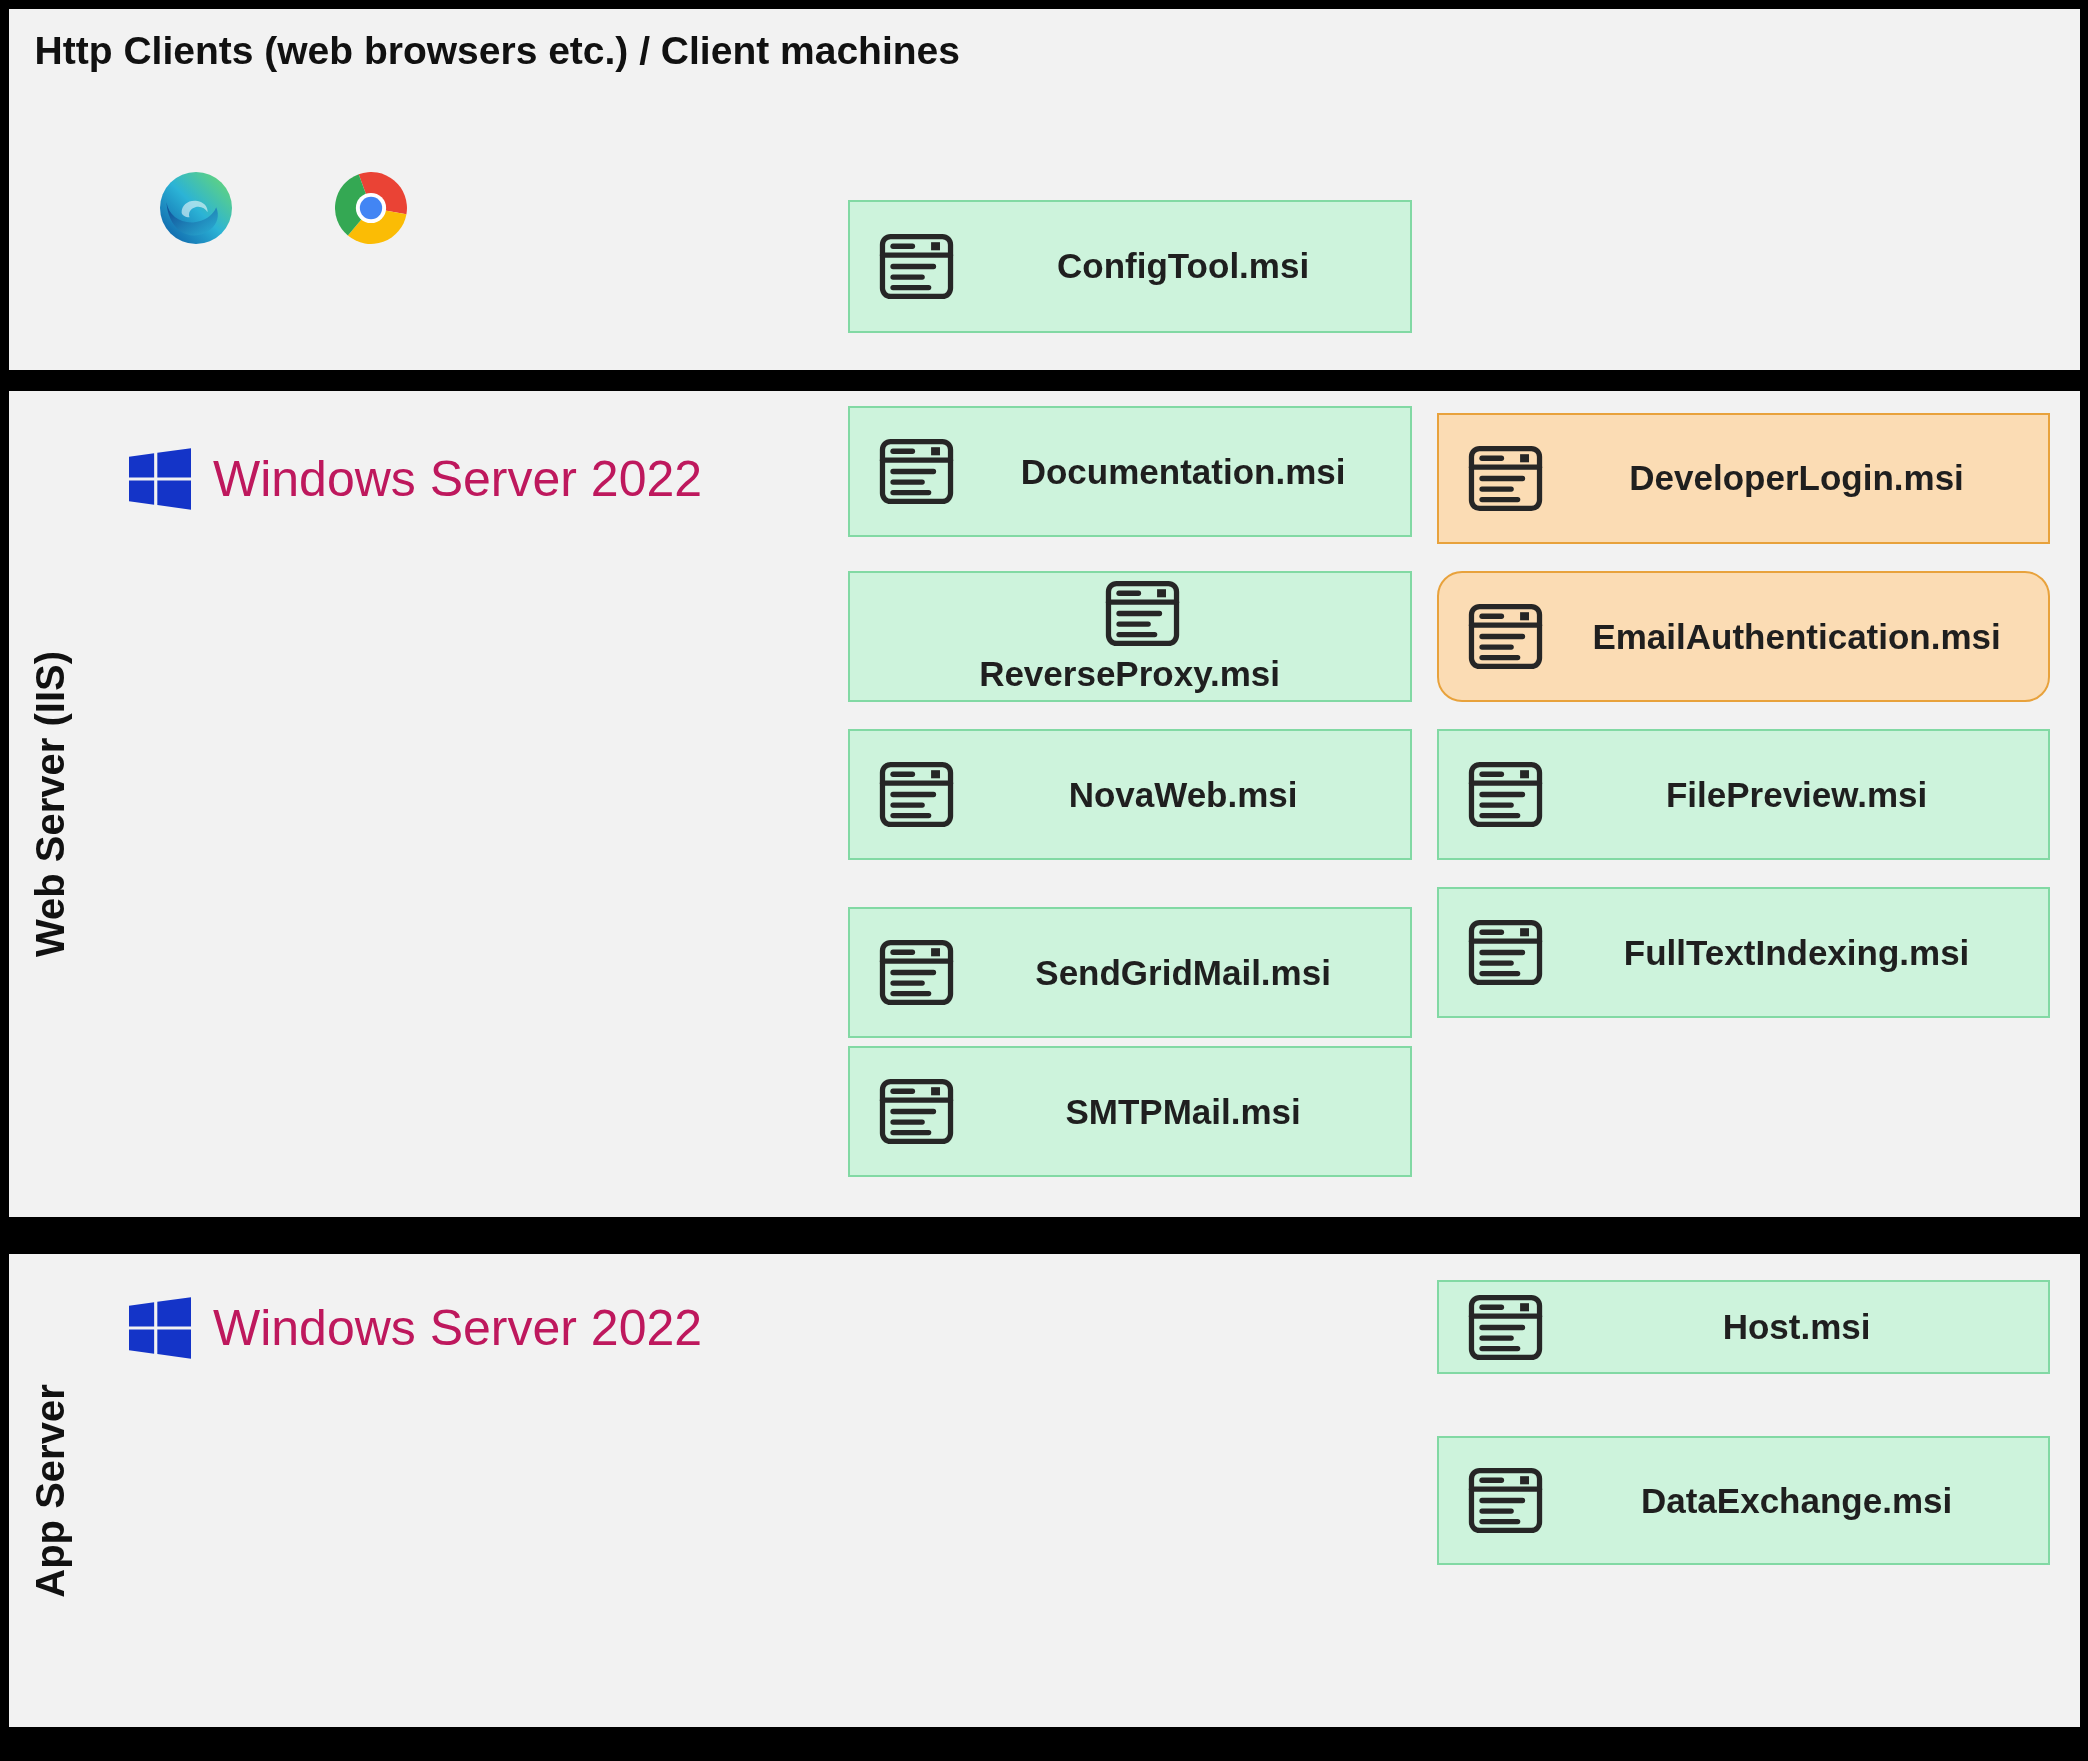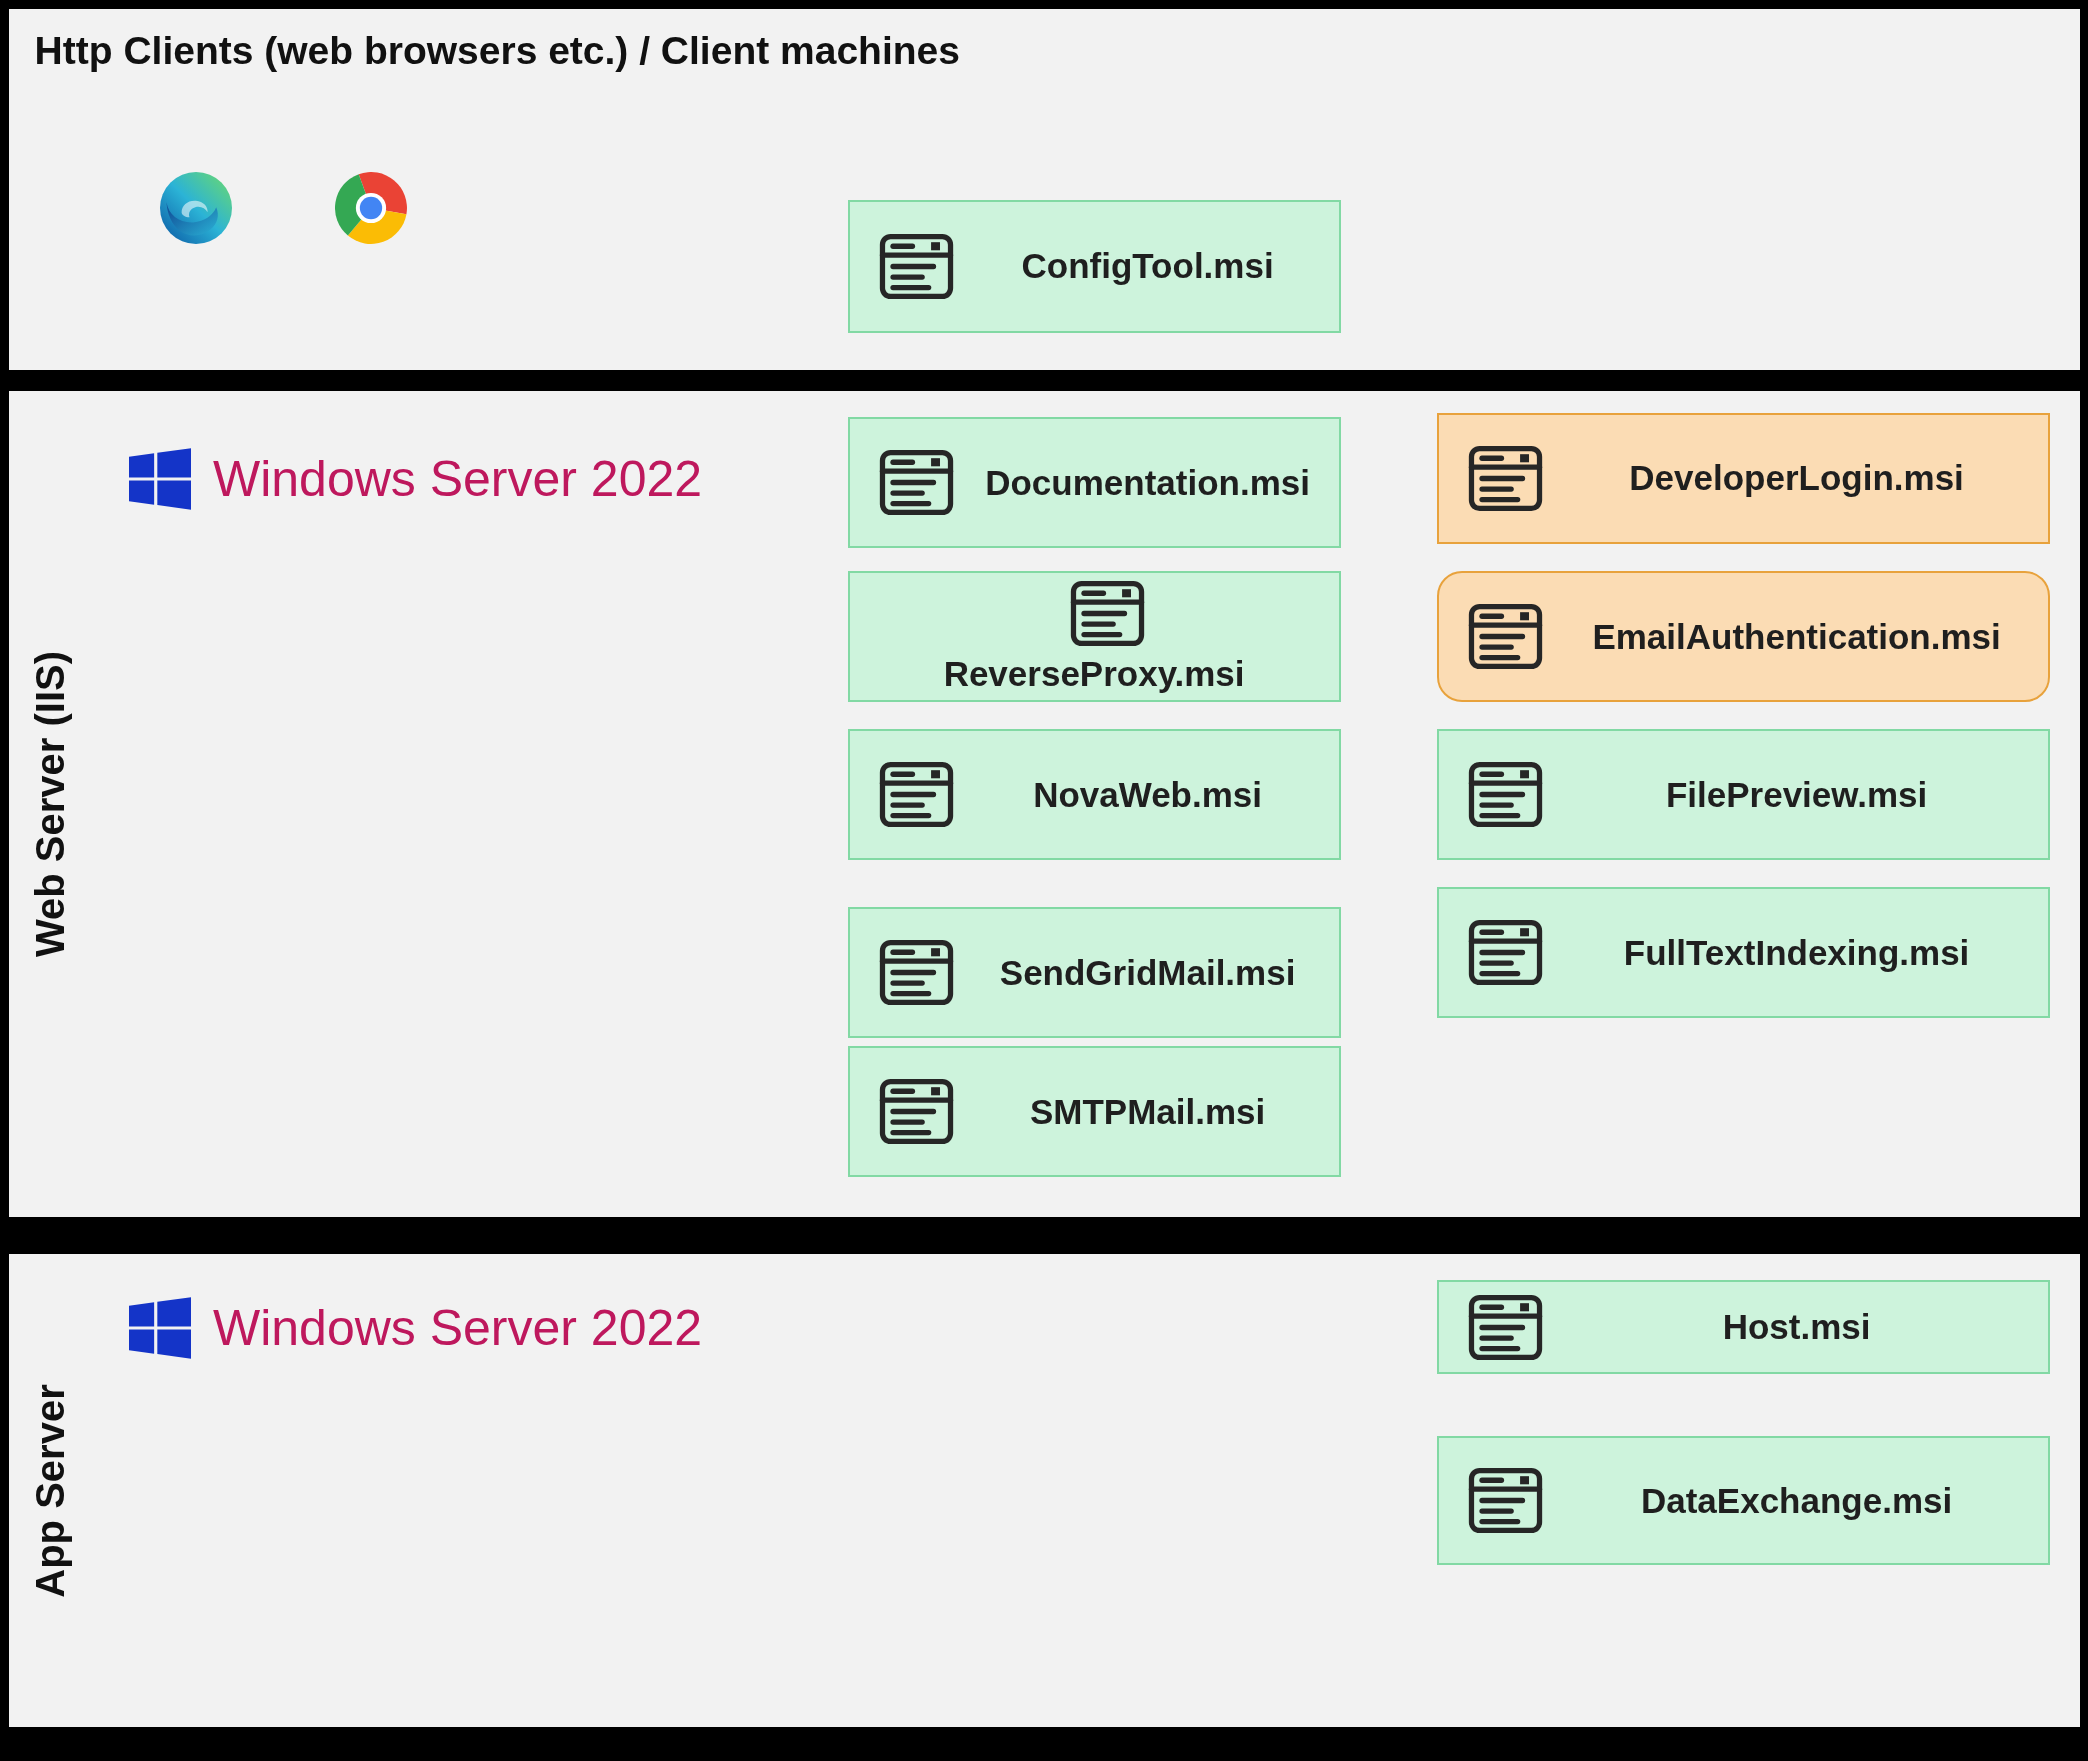--- a/index.html
+++ b/index.html
@@ -89,21 +89,21 @@
     flex: 1;
     text-align: center;
     font-size: 35px;
     font-weight: 700;
     color: #1f1f1f;
     padding: 0 15.5px;
     white-space: nowrap;
   }
 
   
-  .msi.col-left  { left: 839px;  width: 493px; height: 131px; }
+  .msi.col-left  { left: 839px;  width: 564px; height: 131px; }
   .msi.col-right { left: 1428px; width: 613px; height: 131px; }
 </style>
 </head>
 <body>
 
 <div class="canvas">
 
   <svg class="defs" aria-hidden="true">
     <defs>
       <linearGradient id="edgeA" x1="0" y1="0.95" x2="0.95" y2="0">
@@ -178,21 +178,21 @@
   <section class="panel web">
     <div class="side-label">Web Server (IIS)</div>
 
     <div class="win-row">
       <svg class="win-logo" viewBox="0 0 72 72" width="62" height="62">
           <use href="#sym-winlogo"></use>
         </svg>
       <span class="os-label">Windows Server 2022</span>
     </div>
 
-    <div class="msi green col-left" style="top:26px;">
+    <div class="msi green col-left" style="top:15px;">
       <svg class="msi-glyph" viewBox="0 0 94 94" width="81" height="81">
           <use href="#sym-msi"></use>
         </svg>
       <span class="msi-label">Documentation.msi</span>
     </div>
     <div class="msi green col-left" style="top:180px;flex-direction:column;">
       <svg class="msi-glyph" viewBox="0 0 94 94" width="81" height="81">
           <use href="#sym-msi"></use>
         </svg>
       <span class="msi-label">ReverseProxy.msi</span>

